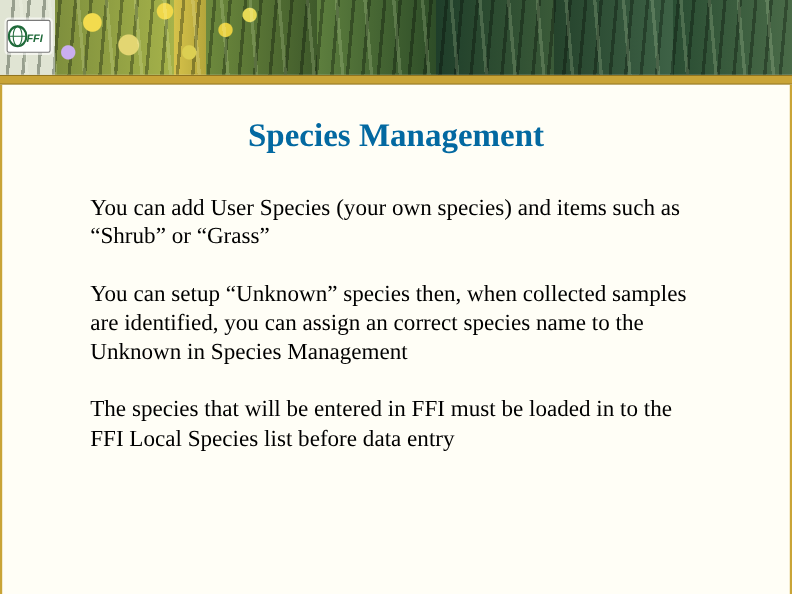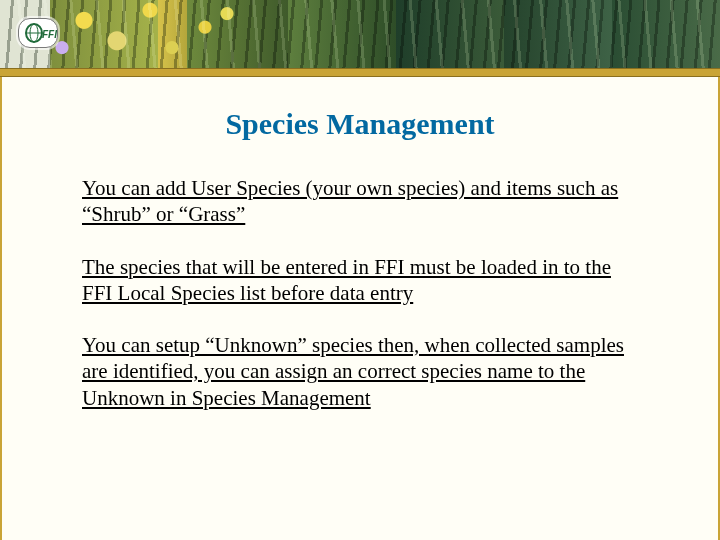--- a/index.html
+++ b/index.html
@@ -61,30 +61,30 @@
       radial-gradient(circle at 50% 15%, #f0d84a 0 7px, transparent 8px),
       radial-gradient(circle at 75% 40%, #e7cf3f 0 6px, transparent 7px),
       radial-gradient(circle at 35% 60%, #e3d672 0 9px, transparent 10px),
       radial-gradient(circle at 60% 70%, #dccf52 0 6px, transparent 7px),
       radial-gradient(circle at 10% 70%, #caaef0 0 6px, transparent 7px),
       radial-gradient(circle at 85% 20%, #e6da55 0 6px, transparent 7px);
   }
 
   .logo-box {
     position: absolute;
-    left: 18px; top: 18px;
+    left: 6px; top: 18px;
     width: 38px; height: 28px;
     background: #ffffff;
     border: 1px solid #7a7a7a;
-    border-radius: 12px;
+    border-radius: 2px;
     box-shadow: 0 0 0 2px rgba(255,255,255,.6);
     z-index: 3;
     display: flex;
     align-items: center;
-    justify-content: flex-end;
+    justify-content: flex-start;
   }
   .logo-box svg { display: block; }
 
   .gold-bar {
     height: 7px;
     width: 100%;
     background: #c9a437;
     border-top: 1px solid #8a6f1f;
     border-bottom: 1px solid #8a6f1f;
   }
@@ -107,21 +107,21 @@
     margin: 0 0 34px 0;
     color: #0369a1;
   }
 
   .body-text {
     font-size: 21px;
     line-height: 1.25;
     color: #000;
     padding: 0 20px;
   }
-  .body-text p { margin: 0 0 26px 0; text-decoration: underline; }
+  .body-text p { margin: 0 0 26px 0; }
   .body-text p:last-child { margin-bottom: 0; }
 </style>
 </head>
 <body>
 
 <div class="banner">
   <div class="flowers"></div>
   <div class="logo-box">
     <svg width="32" height="22" viewBox="0 0 32 22">
       <ellipse cx="9" cy="11" rx="8" ry="9" fill="none" stroke="#1f6a3a" stroke-width="2"></ellipse>
@@ -132,16 +132,16 @@
   </div>
 </div>
 
 <div class="gold-bar"></div>
 
 <div class="slide">
   <h1 class="title">Species Management</h1>
 
   <div class="body-text">
     <p>You can add User Species (your own species) and items such as “Shrub” or “Grass”</p>
+    <p>You can setup “Unknown” species then, when collected samples are identified, you can assign an correct species name to the Unknown in Species Management</p>
     <p>The species that will be entered in FFI must be loaded in to the FFI Local Species list before data entry</p>
-    <p>You can setup “Unknown” species then, when collected samples are identified, you can assign an correct species name to the Unknown in Species Management</p>
   </div>
 </div>
 
 </body></html>

